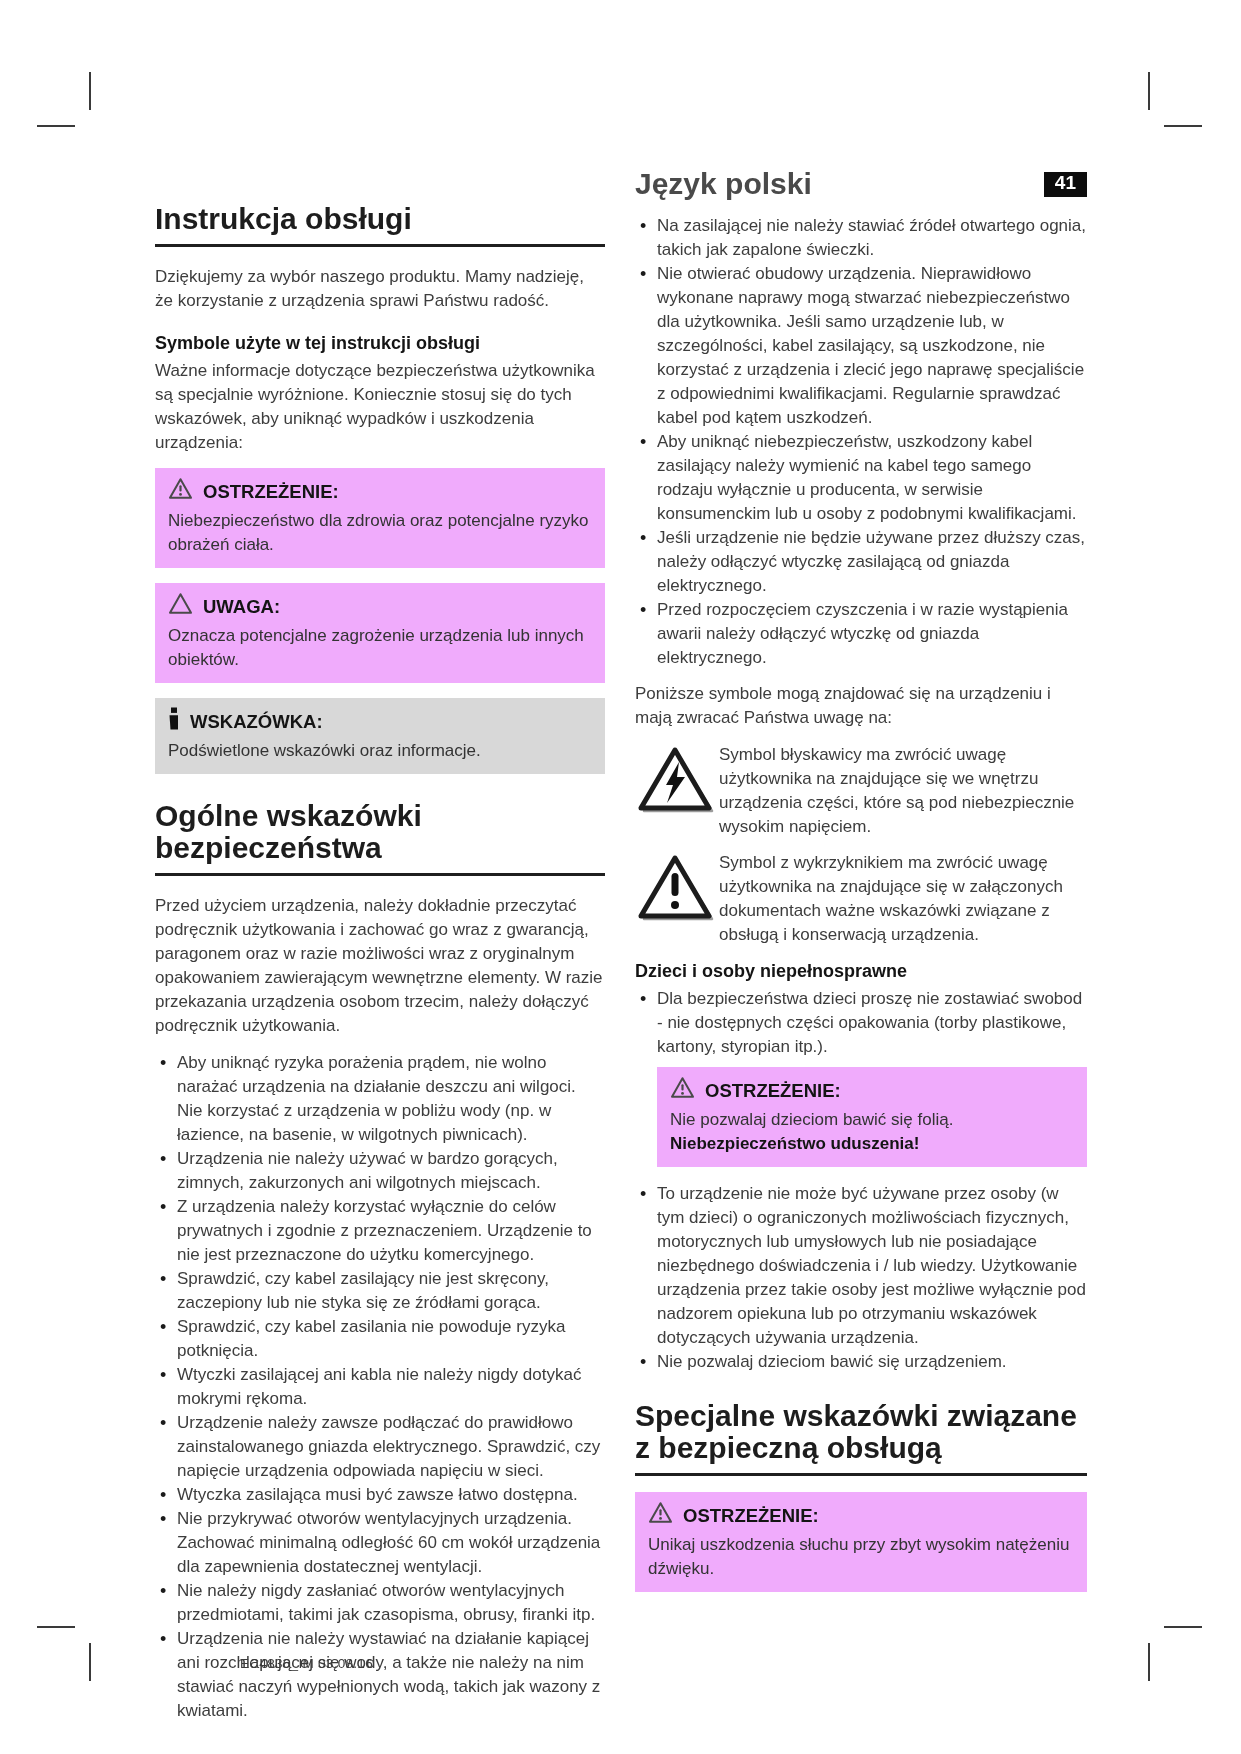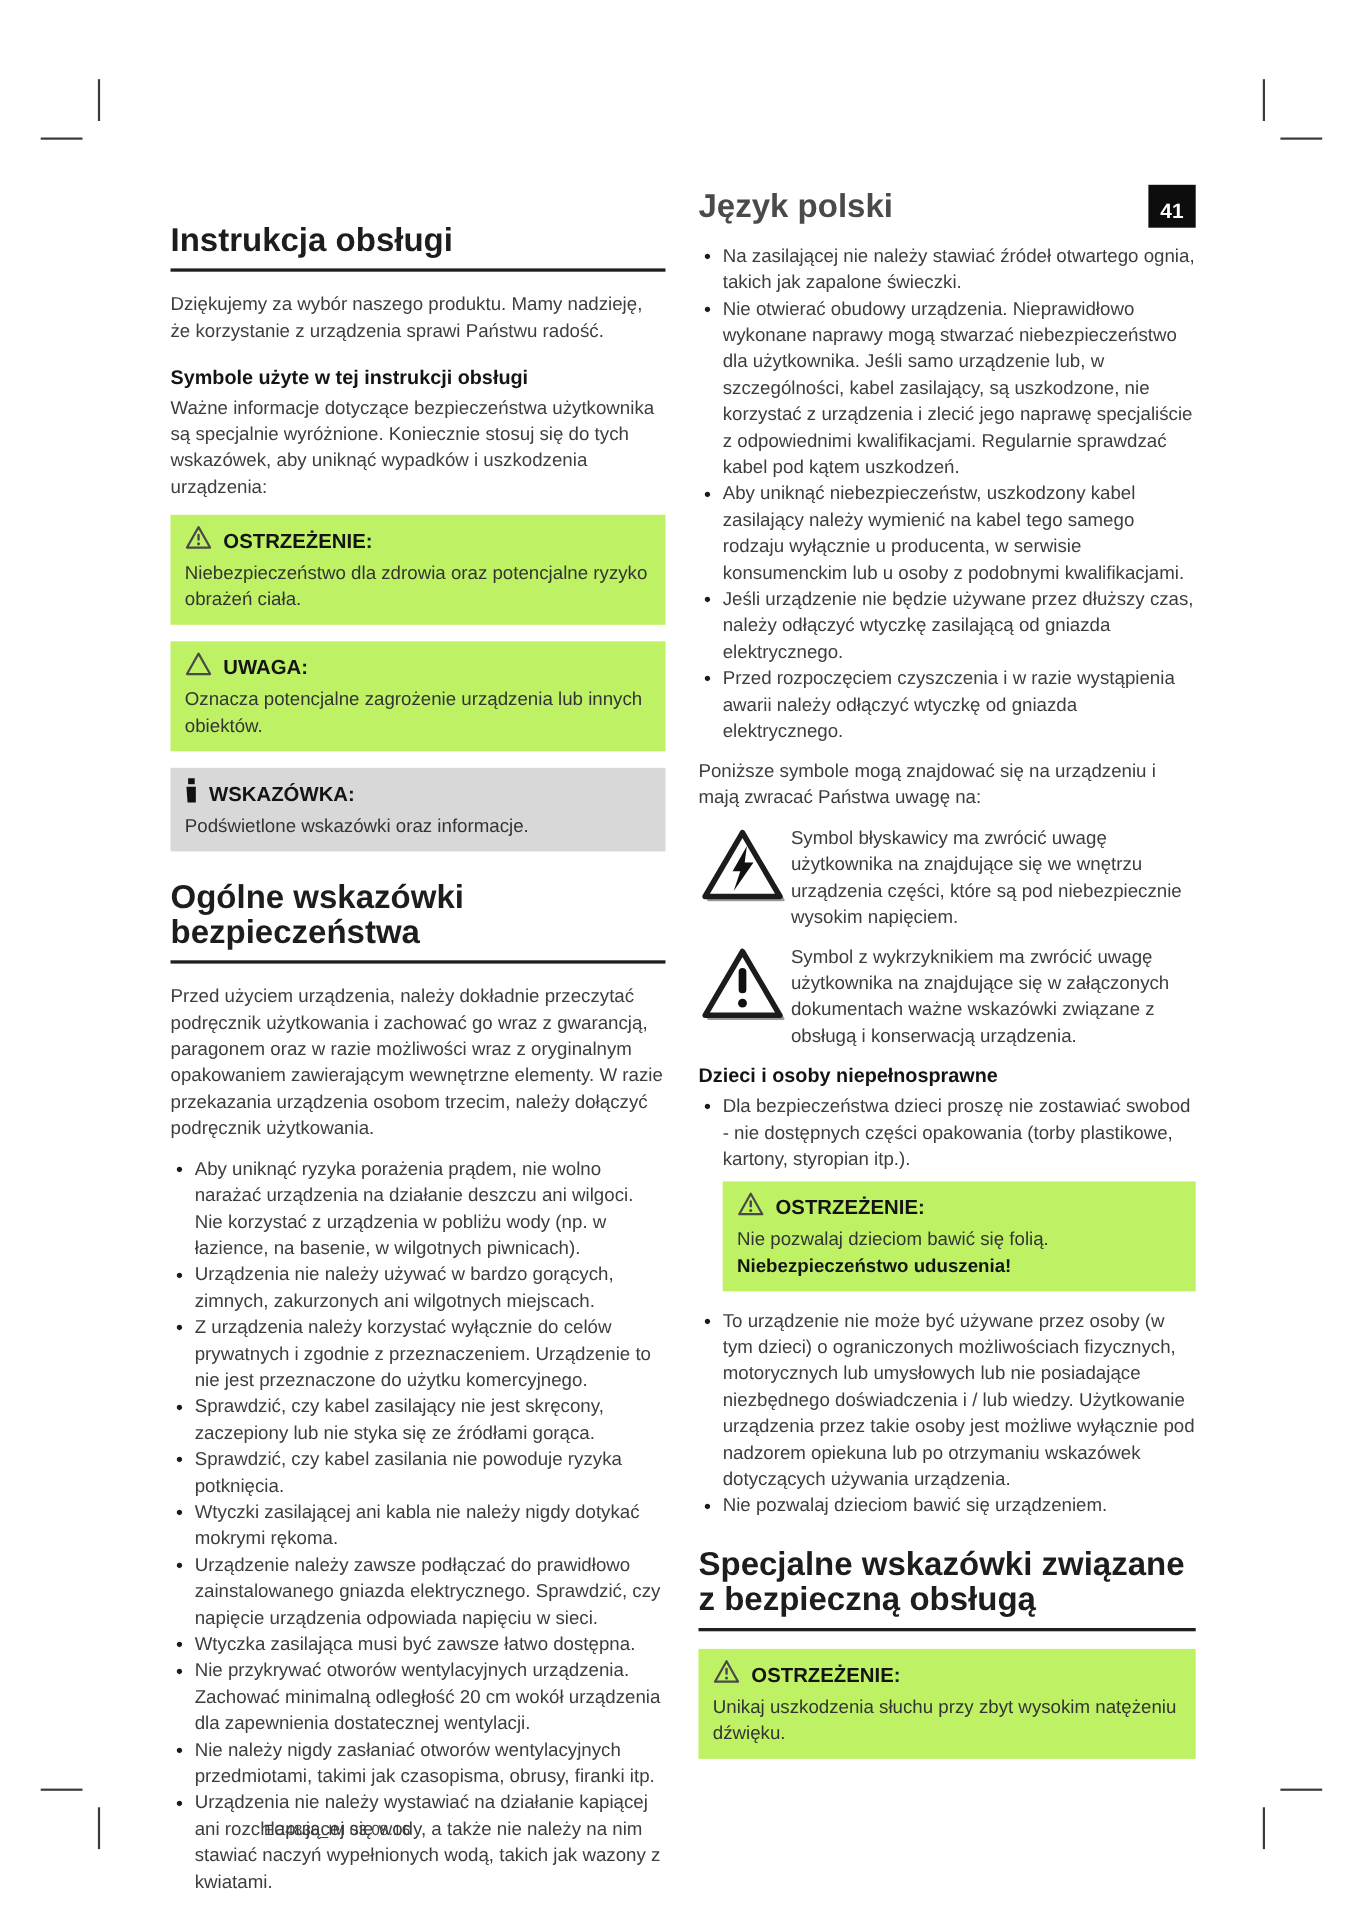--- a/index.html
+++ b/index.html
@@ -23,32 +23,32 @@
   .after-rule{margin-top:18px;}
 
   p{margin:0 0 13px 0;}
   .subhead{font-weight:bold;color:#141414;font-size:18px;margin:18px 0 4px 0;}
 
   ul.blist{list-style:none;margin:0 0 12px 0;padding:0;}
   ul.blist li{position:relative;padding-left:22px;margin:0;}
   ul.blist li::before{content:"\2022";position:absolute;left:5px;top:0;
      color:#1b1b1b;font-size:18px;}
 
-  .gbox{background:#bef264;padding:9px 13px 11px 13px;margin:0 0 15px 0;color:#333333;}
+  .gbox{background:#f0abfc;padding:9px 13px 11px 13px;margin:0 0 15px 0;color:#333333;}
   .gbox.light{background:#d8d8d8;}
   .gbox .boxtitle{display:flex;align-items:center;gap:10px;font-weight:bold;
      color:#141414;font-size:18.5px;line-height:26px;margin-bottom:2px;}
   .gbox .boxbody{font-size:17px;line-height:24px;}
   .gbox.indent{margin-left:22px;}
 
   .pageheader{display:flex;justify-content:space-between;align-items:center;
      gap:16px;margin-bottom:14px;}
   .pagetitle{font-size:30px;font-weight:bold;color:#4a4a4a;line-height:32px;}
   .pagebadge{background:#0d0d0d;color:#ffffff;font-weight:bold;font-size:19px;
-     padding:14px 11px 3px 11px;line-height:22px;}
+     padding:0 11px 3px 11px;line-height:22px;}
 
   .symbolrow{display:flex;gap:4px;margin:2px 0 12px 0;}
   .symbolrow .tri{flex:0 0 80px;padding-top:2px;}
   .symbolrow .stext{flex:1;}
 
   .footer{position:absolute;left:240px;top:1656px;font-size:13.5px;
      color:#3b3b3b;letter-spacing:0.3px;}
 
   .bold{font-weight:bold;color:#141414;}
   .h2wrap{margin-top:26px;}
@@ -123,21 +123,21 @@
 
     <ul class="blist">
       <li>Aby uniknąć ryzyka porażenia prądem, nie wolno narażać urządzenia na działanie deszczu ani wilgoci. Nie korzystać z urządzenia w pobliżu wody (np. w łazience, na basenie, w wilgotnych piwnicach).</li>
       <li>Urządzenia nie należy używać w bardzo gorących, zimnych, zakurzonych ani wilgotnych miejscach.</li>
       <li>Z urządzenia należy korzystać wyłącznie do celów prywatnych i zgodnie z przeznaczeniem. Urządzenie to nie jest przeznaczone do użytku komercyjnego.</li>
       <li>Sprawdzić, czy kabel zasilający nie jest skręcony, zaczepiony lub nie styka się ze źródłami gorąca.</li>
       <li>Sprawdzić, czy kabel zasilania nie powoduje ryzyka potknięcia.</li>
       <li>Wtyczki zasilającej ani kabla nie należy nigdy dotykać mokrymi rękoma.</li>
       <li>Urządzenie należy zawsze podłączać do prawidłowo zainstalowanego gniazda elektrycznego. Sprawdzić, czy napięcie urządzenia odpowiada napięciu w sieci.</li>
       <li>Wtyczka zasilająca musi być zawsze łatwo dostępna.</li>
-      <li>Nie przykrywać otworów wentylacyjnych urządzenia. Zachować minimalną odległość 20 cm wokół urządzenia dla zapewnienia dostatecznej wentylacji.</li>
+      <li>Nie przykrywać otworów wentylacyjnych urządzenia. Zachować minimalną odległość 60 cm wokół urządzenia dla zapewnienia dostatecznej wentylacji.</li>
       <li>Nie należy nigdy zasłaniać otworów wentylacyjnych przedmiotami, takimi jak czasopisma, obrusy, firanki itp.</li>
       <li>Urządzenia nie należy wystawiać na działanie kapiącej ani rozchlapującej się wody, a także nie należy na nim stawiać naczyń wypełnionych wodą, takich jak wazony z kwiatami.</li>
     </ul>
   </div>
 
   <div class="col col-right">
 
     <div class="pageheader">
       <span class="pagetitle">Język polski</span>
       <span class="pagebadge">41</span>

